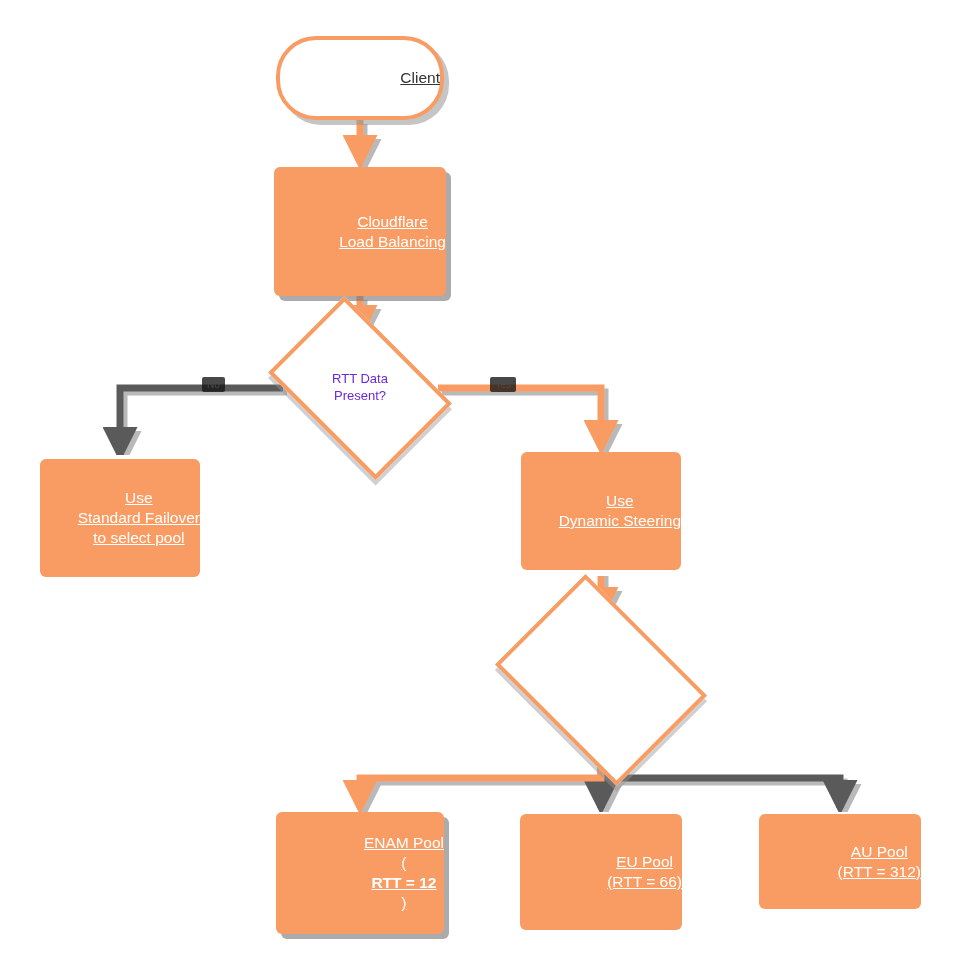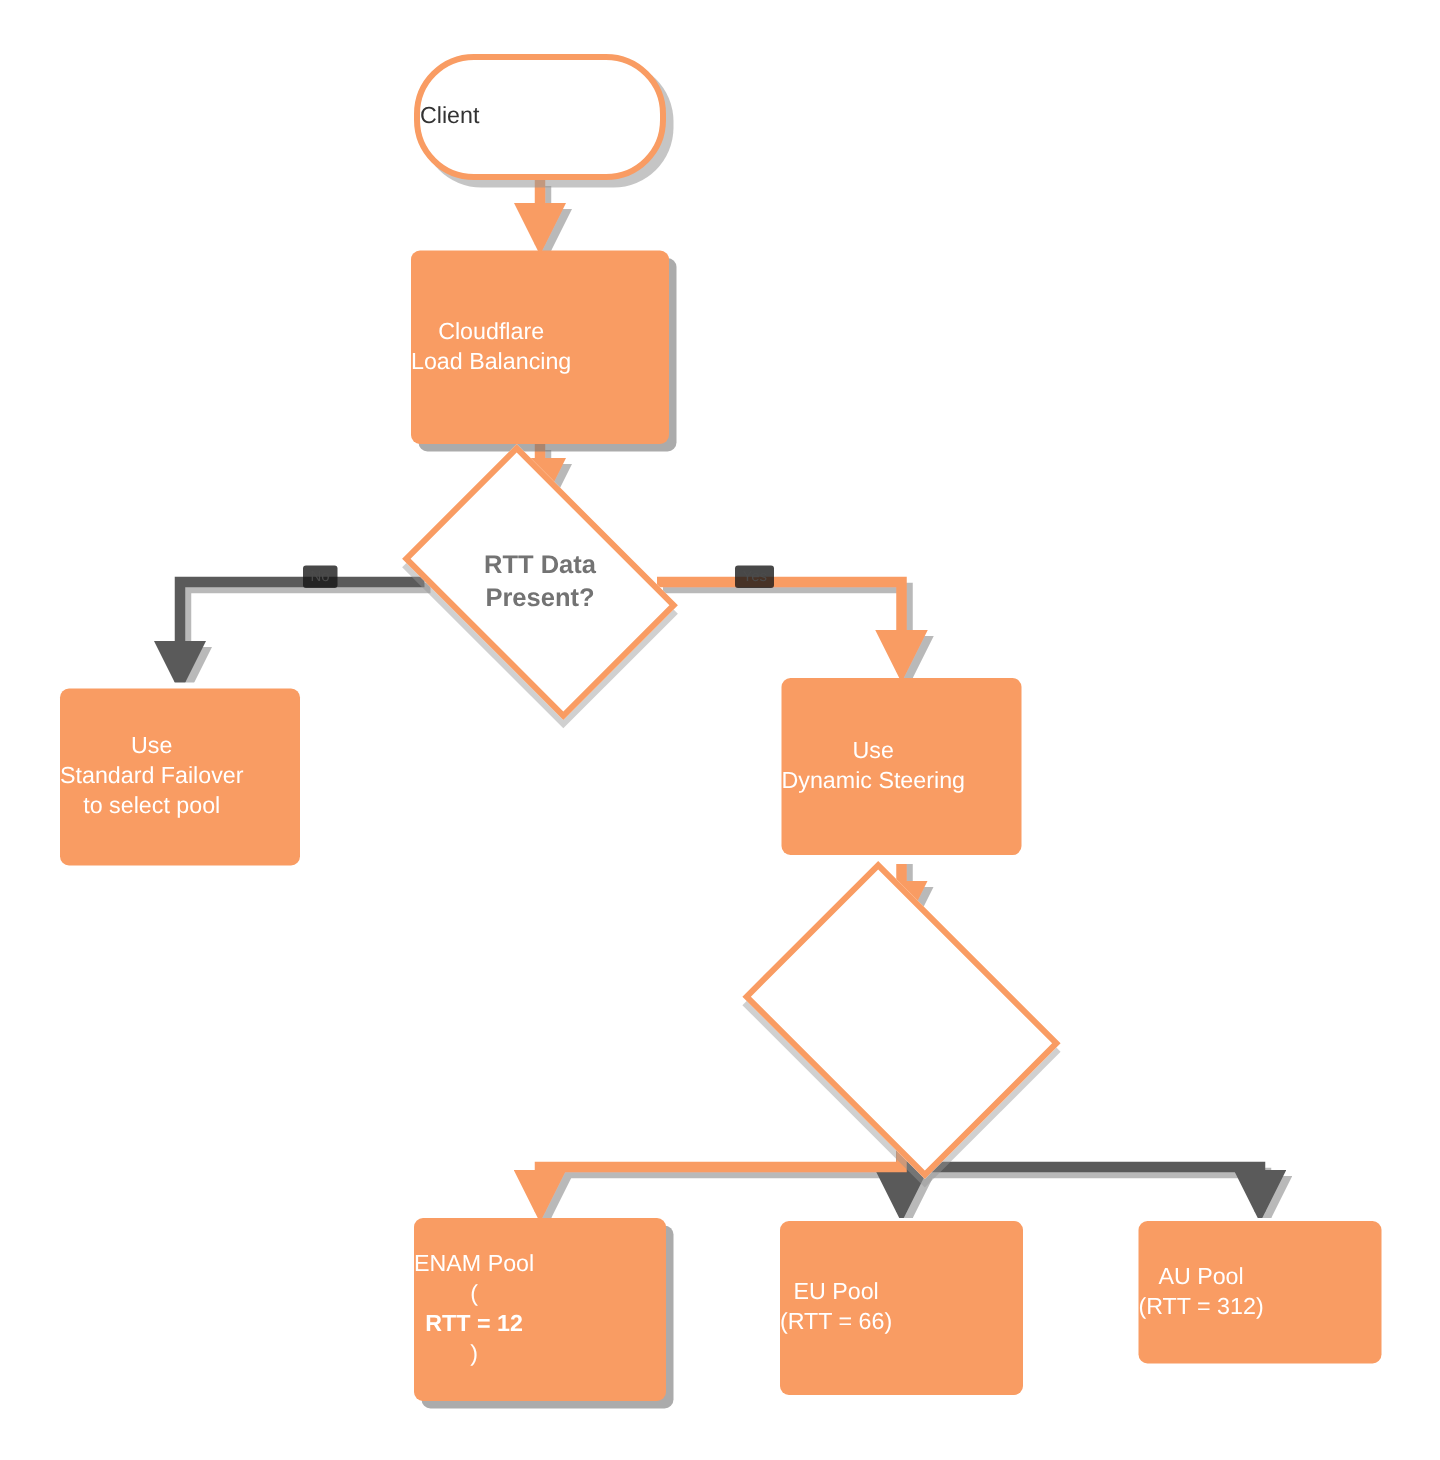--- a/index.html
+++ b/index.html
@@ -27,25 +27,26 @@
     height: 973px;
     pointer-events: none;
   }
 
   
   .node {
     position: absolute;
     box-sizing: border-box;
     display: flex;
     align-items: center;
-    justify-content: flex-start;
+    justify-content: flex-end;
     text-align: center;
     line-height: 1.28;
     font-size: 15.5px;
     white-space: nowrap;
+    text-decoration: underline;
   }
   .node .lines { display: block; }
   .node .lines span { display: block; }
 
   
   .box {
     background: #F99C63;
     color: #ffffff;
     border-radius: 6px;
     box-shadow: 5px 5px 0 0 rgba(120,120,120,0.62);
@@ -80,26 +81,25 @@
     height: 100%;
     background: #ffffff;
     border: 4px solid #F99C63;
     transform: rotate(45deg);
     box-sizing: border-box;
     box-shadow: 4px 4px 0 0 rgba(150,150,150,0.45);
   }
   .diamond-label {
     position: relative;
     z-index: 2;
-    color: #737373;
-    font-size: 17px;
+    color: #6d28d9;
+    font-size: 13px;
     line-height: 1.28;
     text-align: center;
     white-space: nowrap;
-    font-weight: bold;
   }
   .diamond-label span { display: block; }
 
   .bold { font-weight: bold; }
 
   
   .edge-label {
     position: absolute;
     font-size: 10px;
     color: #4b4b4b;

